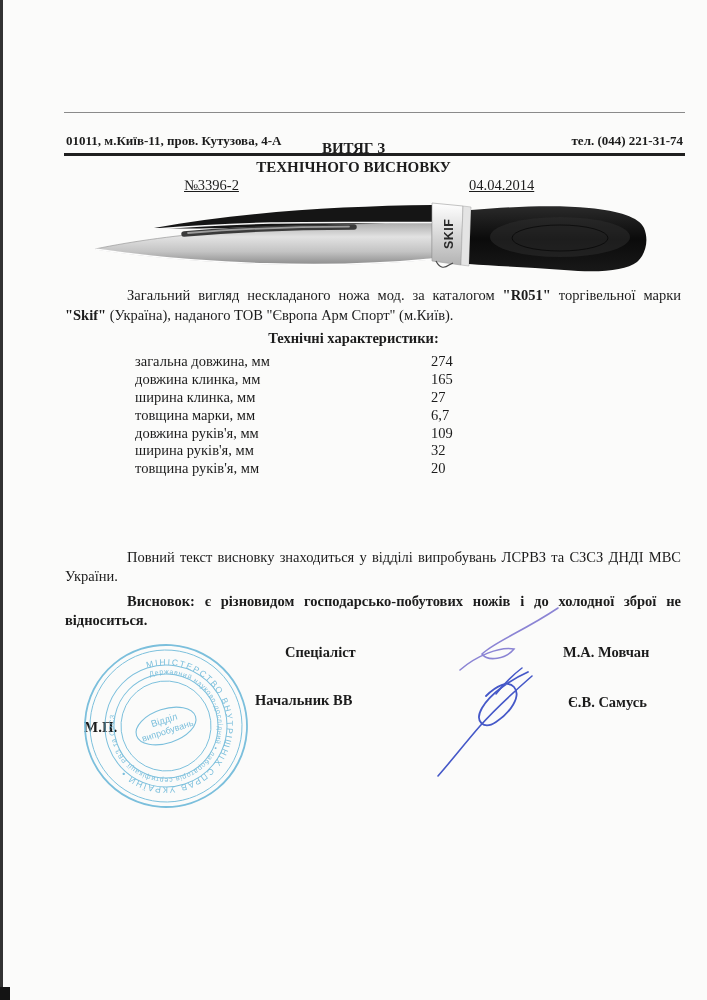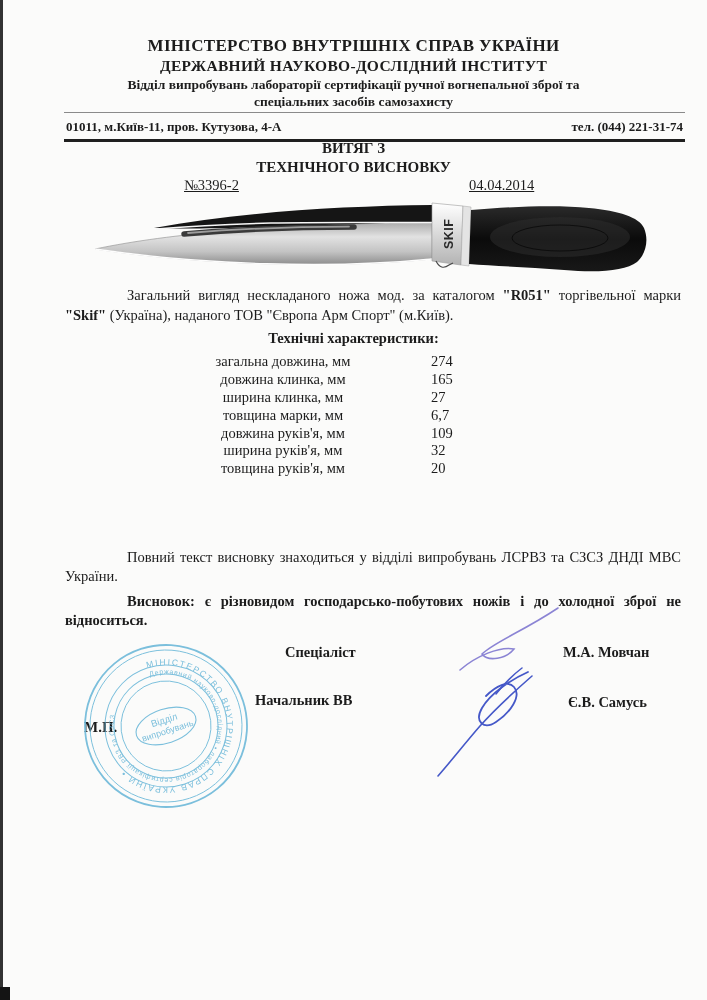--- a/index.html
+++ b/index.html
@@ -18,21 +18,21 @@
   .h-ministry{font-size:17px;font-weight:bold;line-height:21px;letter-spacing:0.3px;}
   .h-institute{font-size:15.5px;font-weight:bold;line-height:20px;letter-spacing:0.3px;}
   .h-dept{font-size:13.5px;font-weight:bold;line-height:17px;}
 
   .address-row{
     position:absolute;top:112px;left:64px;width:617px;
     display:flex;justify-content:space-between;align-items:flex-end;
     font-size:13px;font-weight:bold;
     border-top:1px solid #8a8a8a;
     border-bottom:3px solid #1f1f1f;
-    padding:6px 2px 4px 2px;
+    padding:20px 2px 4px 2px;
   }
 
   .doc-title{position:absolute;top:139px;left:0;width:707px;text-align:center;
     font-size:15px;font-weight:bold;line-height:18.5px;}
 
   .doc-number{position:absolute;top:177px;left:184px;font-size:14.5px;text-decoration:underline;}
   .doc-date{position:absolute;top:177px;left:469px;font-size:14.5px;text-decoration:underline;}
 
   .knife-wrap{position:absolute;top:197px;left:92px;width:560px;height:92px;}
 
@@ -40,47 +40,41 @@
     text-align:justify;text-indent:62px;}
   .desc{top:286px;}
   .note{top:487px;line-height:18.8px;}
   .fulltext{top:548px;line-height:18.8px;}
   .conclusion{top:592px;font-weight:bold;line-height:19px;}
 
   .spec-heading{position:absolute;top:330px;left:0;width:707px;text-align:center;
     font-size:14.5px;font-weight:bold;}
   .spec-table{position:absolute;top:353px;left:135px;width:430px;font-size:14.5px;}
   .spec-row{display:flex;height:17.9px;line-height:17.9px;}
-  .spec-label{width:296px;flex:none;text-align:center;}
+  .spec-label{width:296px;flex:none;}
   .spec-value{flex:none;}
 
   .sig-role{position:absolute;font-size:14.5px;font-weight:bold;}
   .sig-name{position:absolute;font-size:14.5px;font-weight:bold;}
   .role-1{top:644px;left:285px;} .name-1{top:644px;left:563px;}
   .role-2{top:692px;left:255px;} .name-2{top:694px;left:568px;}
   .mp-mark{position:absolute;top:719px;left:84px;font-size:15px;font-weight:bold;}
 
   .stamp-wrap{position:absolute;top:640px;left:80px;width:172px;height:172px;opacity:0.88;}
   .stamp-wrap text{font-family:"Liberation Sans","DejaVu Sans",sans-serif;}
   .sig-overlay{position:absolute;top:604px;left:426px;width:190px;height:200px;}
 </style>
 </head>
 <body>
 
 <div class="sheet">
 
   <div class="scan-edge-left"></div>
   <div class="scan-mark-bottom"></div>
 
-  <div class="header-block">
-    <div class="h-ministry">МІНІСТЕРСТВО ВНУТРІШНІХ СПРАВ УКРАЇНИ</div>
-    <div class="h-institute">ДЕРЖАВНИЙ НАУКОВО-ДОСЛІДНИЙ ІНСТИТУТ</div>
-    <div class="h-dept">Відділ випробувань лабораторії сертифікації ручної вогнепальної зброї та</div>
-    <div class="h-dept">спеціальних засобів самозахисту</div>
-  </div>
 
   <div class="address-row">
     <span>01011, м.Київ-11, пров. Кутузова, 4-А</span>
     <span>тел. (044) 221-31-74</span>
   </div>
 
   <div class="doc-title">
     <div>ВИТЯГ З</div>
     <div>ТЕХНІЧНОГО ВИСНОВКУ</div>
   </div>

